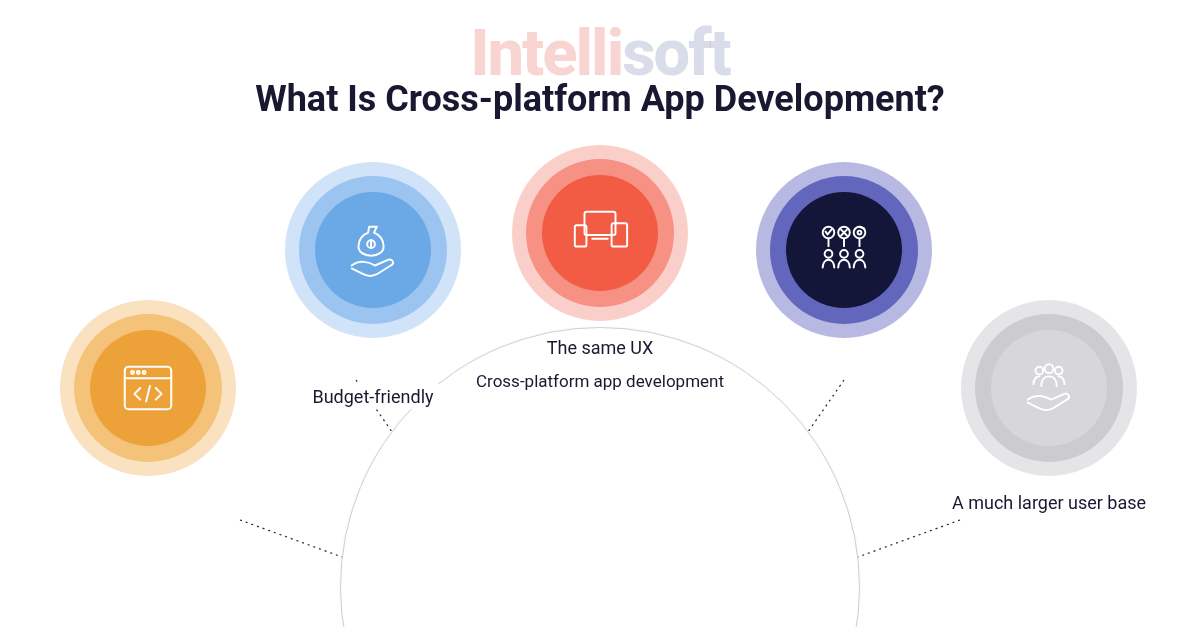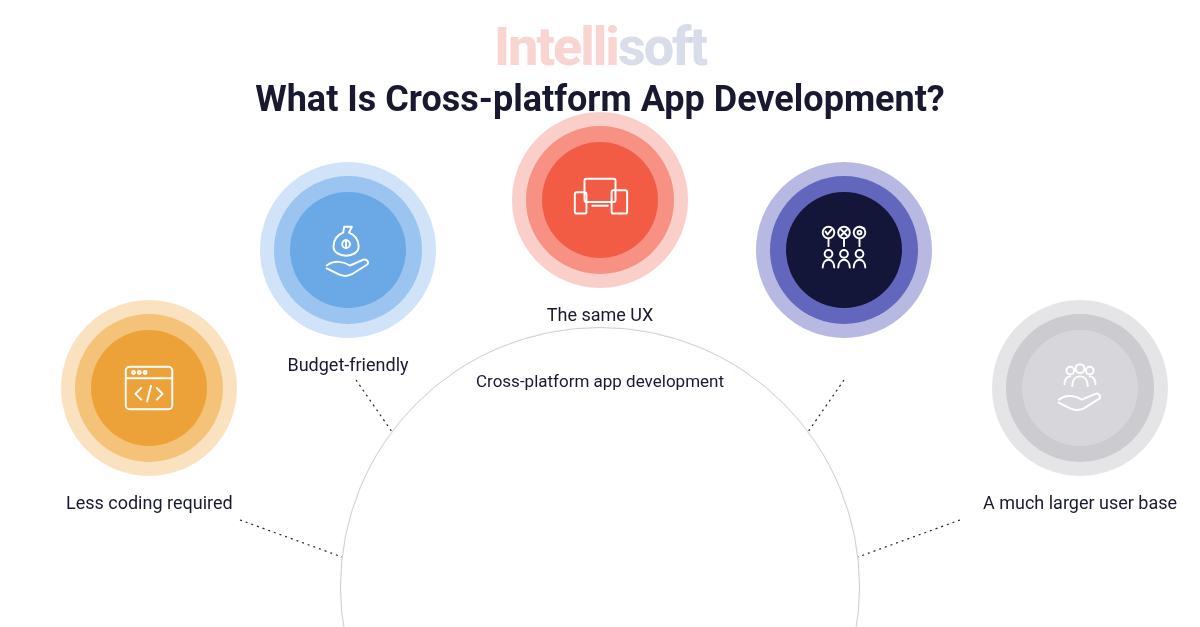--- a/index.html
+++ b/index.html
@@ -9,21 +9,21 @@
     background: #ffffff;
     font-family: -apple-system, BlinkMacSystemFont, "Segoe UI", Roboto, sans-serif;
     position: relative;
     overflow: hidden;
   }
   .watermark {
     position: absolute;
     top: 15px;
     left: 50%;
     transform: translateX(-50%);
-    font-size: 54px;
+    font-size: 65px;
     font-weight: 800;
     letter-spacing: -2px;
     z-index: 0;
     white-space: nowrap;
   }
   .watermark .part1 { color: rgba(240, 150, 140, 0.4); }
   .watermark .part2 { color: rgba(160, 170, 200, 0.4); }
   .title {
     position: absolute;
     top: 78px;
@@ -90,24 +90,24 @@
     font-weight: 400;
     text-align: center;
     white-space: nowrap;
     background: #fff;
     padding: 2px 6px;
     position: relative;
     z-index: 5;
   }
   
   .n1 { left: 60px;  top: 300px; }
-  .n2 { left: 260px; top: 162px; }
-  .n3 { left: 512px; top: 112px; justify-content: space-between; }
+  .n2 { left: 285px; top: 162px; gap: 32px; }
+  .n3 { left: 512px; top: 145px; justify-content: space-between; }
   .n4 { left: 756px; top: 162px; }
-  .n5 { left: 977px; top: 300px; }
+  .n5 { left: 946px; top: 300px; }
 
   
   .c1 .ring1 { background: rgba(242,173,74,0.35); }
   .c1 .ring2 { background: rgba(242,173,74,0.6); }
   .c1 .core  { background: #eda239; }
 
   .c2 .ring1 { background: rgba(120,175,235,0.35); }
   .c2 .ring2 { background: rgba(120,175,235,0.6); }
   .c2 .core  { background: #6aa9e6; }
 
@@ -161,21 +161,20 @@
         <line x1="8" y1="22" x2="56" y2="22"></line>
         <circle cx="16" cy="16" r="1.5"></circle>
           <circle cx="22" cy="16" r="1.5"></circle>
           <circle cx="28" cy="16" r="1.5"></circle>
         <polyline points="24,32 18,38 24,44"></polyline>
         <polyline points="40,32 46,38 40,44"></polyline>
         <line x1="34" y1="30" x2="30" y2="46"></line>
       </svg>
     </div>
   </div>
-  <div class="label">Less coding required</div>
 </div>
 
 <div class="node n2">
   <div class="circle c2">
     <div class="ring1"></div>
       <div class="ring2"></div>
     <div class="core">
       <svg class="icon" viewBox="0 0 64 64">
         <path d="M28 8 l8 0 l-3 6 c6 2 10 8 10 14 c0 6-6 10-13 10 s-13-4-13-10 c0-6 4-12 10-14 z"></path>
         <circle cx="30" cy="26" r="4"></circle>

